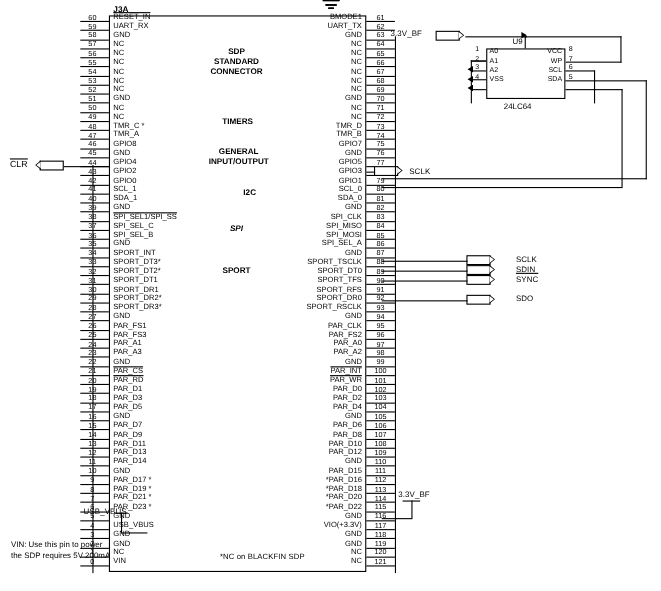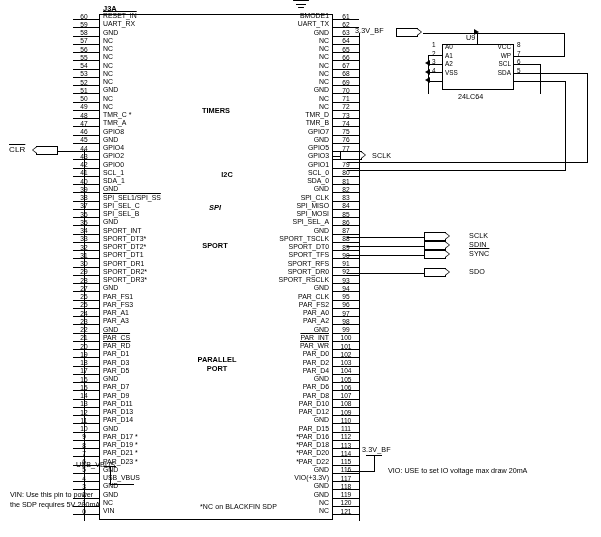--- a/index.html
+++ b/index.html
@@ -427,25 +427,26 @@
       <div class="pin-tick" style="left: 333px; top: 497.5px; width: 26px;"></div>
       <div class="pinlbl r" style="left: 237px; top: 490.5px; width: 92px;">GND</div>
       <div class="pinnum" style="left: 337px; top: 499.25px;">120</div>
       <div class="pin-tick" style="left: 333px; top: 505.75px; width: 26px;"></div>
       <div class="pinlbl r" style="left: 237px; top: 498.75px; width: 92px;">NC</div>
       <div class="pinnum" style="left: 337px; top: 507.5px;">121</div>
       <div class="pin-tick" style="left: 333px; top: 514px; width: 26px;"></div>
       <div class="pinlbl r" style="left: 237px; top: 507px; width: 92px;">NC</div>
     </div>
 
+  <div class="grp" style="left:170px;top:42px;width:90px;">SDP<br>STANDARD<br>CONNECTOR</div>
   <div class="grp" style="left:176px;top:106px;width:80px;">TIMERS</div>
+  <div class="grp" style="left:170px;top:133px;width:94px;">GENERAL<br>INPUT/OUTPUT</div>
   <div class="grp" style="left:192px;top:170px;width:70px;">I2C</div>
   <div class="grp" style="left:180px;top:203px;width:70px;font-style:italic;">SPI</div>
   <div class="grp" style="left:180px;top:241px;width:70px;">SPORT</div>
-  <div class="grp" style="left:170px;top:355px;width:94px;">PARALLEL<br>PORT</div>
   <div class="txt" style="left:200px;top:503px;font-size:7px;">*NC on BLACKFIN SDP</div>
 
 
   <div class="txt" style="left:355px;top:27px;">3.3V_BF</div>
   <div class="flag" style="left:396px;top:28px;width:22px;"></div>
   <div class="hline" style="left:423px;top:32.5px;width:56px;"></div>
   <div class="arrj" style="left:474px;top:29px;"></div>
 
   <div class="hline" style="left:477px;top:32.5px;width:88px;"></div>
   <div class="vline" style="left:564px;top:32.5px;height:24px;"></div>
@@ -539,21 +540,20 @@
 
   <div class="hline" style="left:347px;top:236.5px;width:78px;"></div>
   <div class="hline" style="left:347px;top:245.5px;width:78px;"></div>
   <div class="hline" style="left:347px;top:254.5px;width:78px;"></div>
   <div class="hline" style="left:347px;top:272.5px;width:78px;"></div>
 
   <div class="txt" style="left:362px;top:446px;">3.3V_BF</div>
   <div class="hline" style="left:347px;top:470.5px;width:28px;"></div>
   <div class="vline" style="left:374px;top:455px;height:16px;"></div>
   <div class="hline" style="left:366px;top:455px;width:16px;"></div>
-  <div class="note" style="left:388px;top:466px;">VIO: USE to set IO voltage max draw 20mA</div>
 
   <div class="note" style="left:10px;top:490px;">VIN: Use this pin to power
 the SDP requires 5V 200mA</div>
 
   <div class="gnd" style="left:77px;top:520px;width:15px;height:9px;">
     <i class="g1"></i>
       <i class="g2"></i>
       <i class="g3"></i>
   </div>
   <div class="vline" style="left:84px;top:150px;height:371px;"></div>

